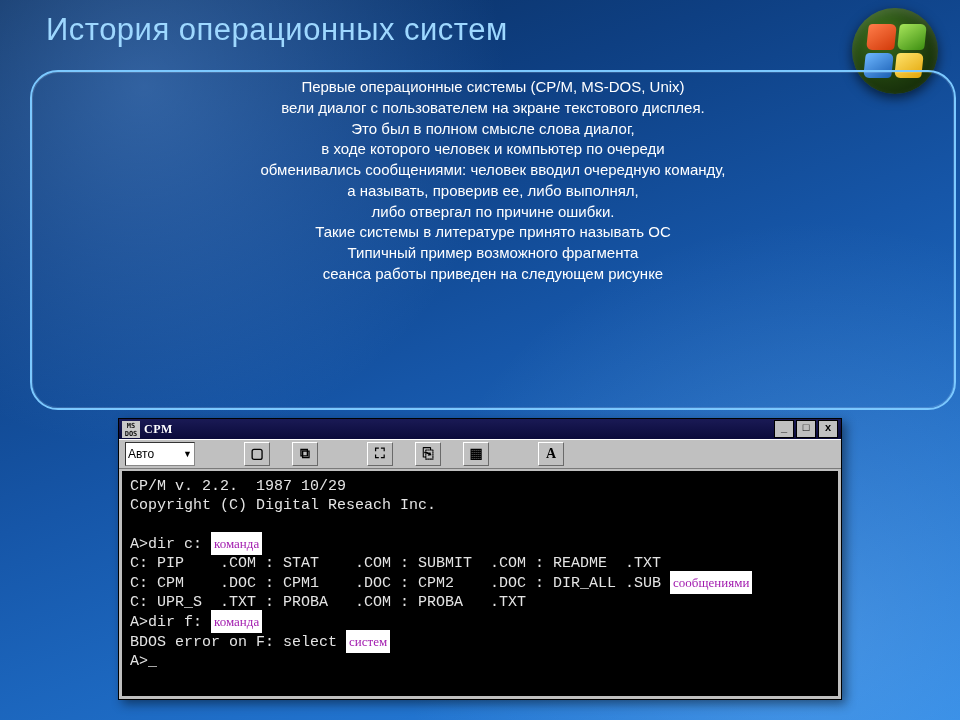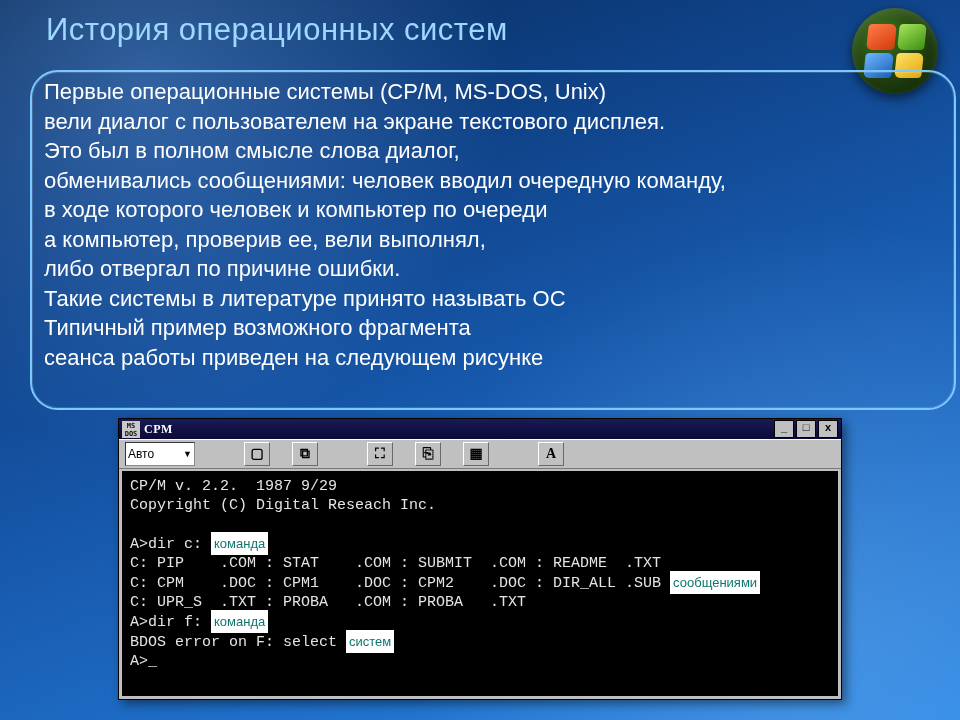--- a/index.html
+++ b/index.html
@@ -18,38 +18,38 @@
   .flag{position:absolute;left:14px;top:16px;width:58px;height:54px;display:grid;grid-template:1fr 1fr/1fr 1fr;gap:3px;transform:skewX(-6deg)}
   .flag span{border-radius:4px 6px 4px 6px}
   .flag .r{background:linear-gradient(145deg,#ff7d4a,#d23a0a)}
   .flag .g{background:linear-gradient(145deg,#a6e45a,#3e8f12)}
   .flag .b{background:linear-gradient(145deg,#6eb7ff,#1a5fb4)}
   .flag .y{background:linear-gradient(145deg,#ffe26b,#e2a60a)}
   
   .box{position:absolute;left:30px;top:70px;width:898px;height:326px;
     border:2px solid #7cc9ff;border-radius:28px;padding:6px 12px 4px;
     box-shadow:0 0 0 1px rgba(255,255,255,.15) inset}
-  .box p{margin:0 0 2px;text-align:left;font-size:22px;line-height:1.25}
+  .box p{margin:0 0 2px;text-align:center;font-size:15px;line-height:1.25}
   .emph{font-weight:700}
   
   .term{position:absolute;left:118px;top:418px;width:722px;height:280px;
     background:#bfbfbf;border:1px solid #000;box-shadow:4px 4px 10px rgba(0,0,0,.45)}
   .tbar{height:20px;background:linear-gradient(#1a1a55,#0a0a3a);display:flex;align-items:center;font-size:12px;color:#fff}
   .tbar .ticon{width:18px;height:16px;margin:0 4px 0 3px;background:#c9c9c9;color:#111;font:700 7px/8px monospace;text-align:center;padding-top:1px}
   .tbar .ttxt{flex:1;font-family:Liberation Serif, serif;font-weight:700;font-size:12px;letter-spacing:.5px}
   .wbtns{display:flex;gap:2px;margin-right:3px}
   .wbtn{width:18px;height:16px;background:#c0c0c0;border:1px solid #000;color:#000;font:700 11px/12px sans-serif;text-align:center}
   .toolbar{height:28px;background:#c0c0c0;border-top:1px solid #fff;border-bottom:1px solid #7a7a7a;display:flex;align-items:center;gap:22px;padding:0 6px}
   .combo{width:64px;height:20px;background:#fff;border:1px inset #888;font:12px Arial;padding:1px 2px;color:#000;display:flex;align-items:center;justify-content:space-between}
   .combo span.car{font-size:9px}
   .tbtn{width:24px;height:22px;background:#c0c0c0;border:1px solid #fff;border-right-color:#6a6a6a;border-bottom-color:#6a6a6a;display:flex;align-items:center;justify-content:center;color:#000;font:700 14px/1 serif}
   .tsep{width:5px;height:22px}
   .console{position:absolute;left:3px;right:3px;top:52px;bottom:3px;background:#000;color:#e4e4e4;
     font:15px/19px "Courier New",monospace;padding:6px 8px;white-space:pre}
-  .tag{background:#fff;color:#0f766e;padding:4px 3px;font-family:Liberation Sans, sans-serif;font-size:13px}
+  .tag{background:#fff;color:#a21caf;padding:4px 3px;font-family:Liberation Serif, serif;font-size:13px}
 </style>
 </head>
 <body>
 
 <div class="slide">
   <div class="title">История операционных систем</div>
 
   <div class="winlogo">
     <div class="orb"></div>
     <div class="flag">
@@ -57,23 +57,23 @@
         <span class="g"></span>
         <span class="b"></span>
         <span class="y"></span>
     </div>
   </div>
 
   <div class="box">
     <p>Первые операционные системы (CP/M, MS-DOS, Unix)</p>
     <p>вели диалог с пользователем на экране текстового дисплея.</p>
     <p>Это был в полном смысле слова диалог,</p>
+    <p>в ходе которого человек и компьютер по очереди</p>
     <p>обменивались сообщениями: человек вводил очередную команду,</p>
-    <p>в ходе которого человек и компьютер по очереди</p>
-    <p>а компьютер, проверив ее, вели выполнял,</p>
+    <p>а называть, проверив ее, либо выполнял,</p>
     <p>либо отвергал по причине ошибки.</p>
     <p>Такие системы в литературе принято называть ОС</p>
     <p>Типичный пример возможного фрагмента</p>
     <p>сеанса работы приведен на следующем рисунке</p>
   </div>
 
   <div class="term">
     <div class="tbar">
       <div class="ticon">MS
 DOS</div>
@@ -92,21 +92,21 @@
       <div class="tsep"></div>
       <div class="tbtn">▢</div>
       <div class="tbtn">⧉</div>
       <div class="tsep"></div>
       <div class="tbtn">⛶</div>
       <div class="tbtn">⎘</div>
       <div class="tbtn">▦</div>
       <div class="tsep"></div>
       <div class="tbtn">A</div>
     </div>
-    <div class="console"><span>CP/M v. 2.2.  1987 9/29</span>
+    <div class="console"><span>CP/M v. 2.2.  1987 10/29</span>
 <span>Copyright (C) Digital Reseach Inc.</span>
 <span> </span>
 <span>A&gt;dir c: </span><span class="tag">команда</span>
 <span>C: PIP    .COM : STAT    .COM : SUBMIT  .COM : README  .TXT</span>
 <span>C: CPM    .DOC : CPM1    .DOC : CPM2    .DOC : DIR_ALL .SUB </span><span class="tag">сообщениями</span>
 <span>C: UPR_S  .TXT : PROBA   .COM : PROBA   .TXT</span>
 <span>A&gt;dir f: </span><span class="tag">команда</span>
 <span>BDOS error on F: select </span><span class="tag">систем</span>
 <span>A&gt;_</span></div>
   </div>

